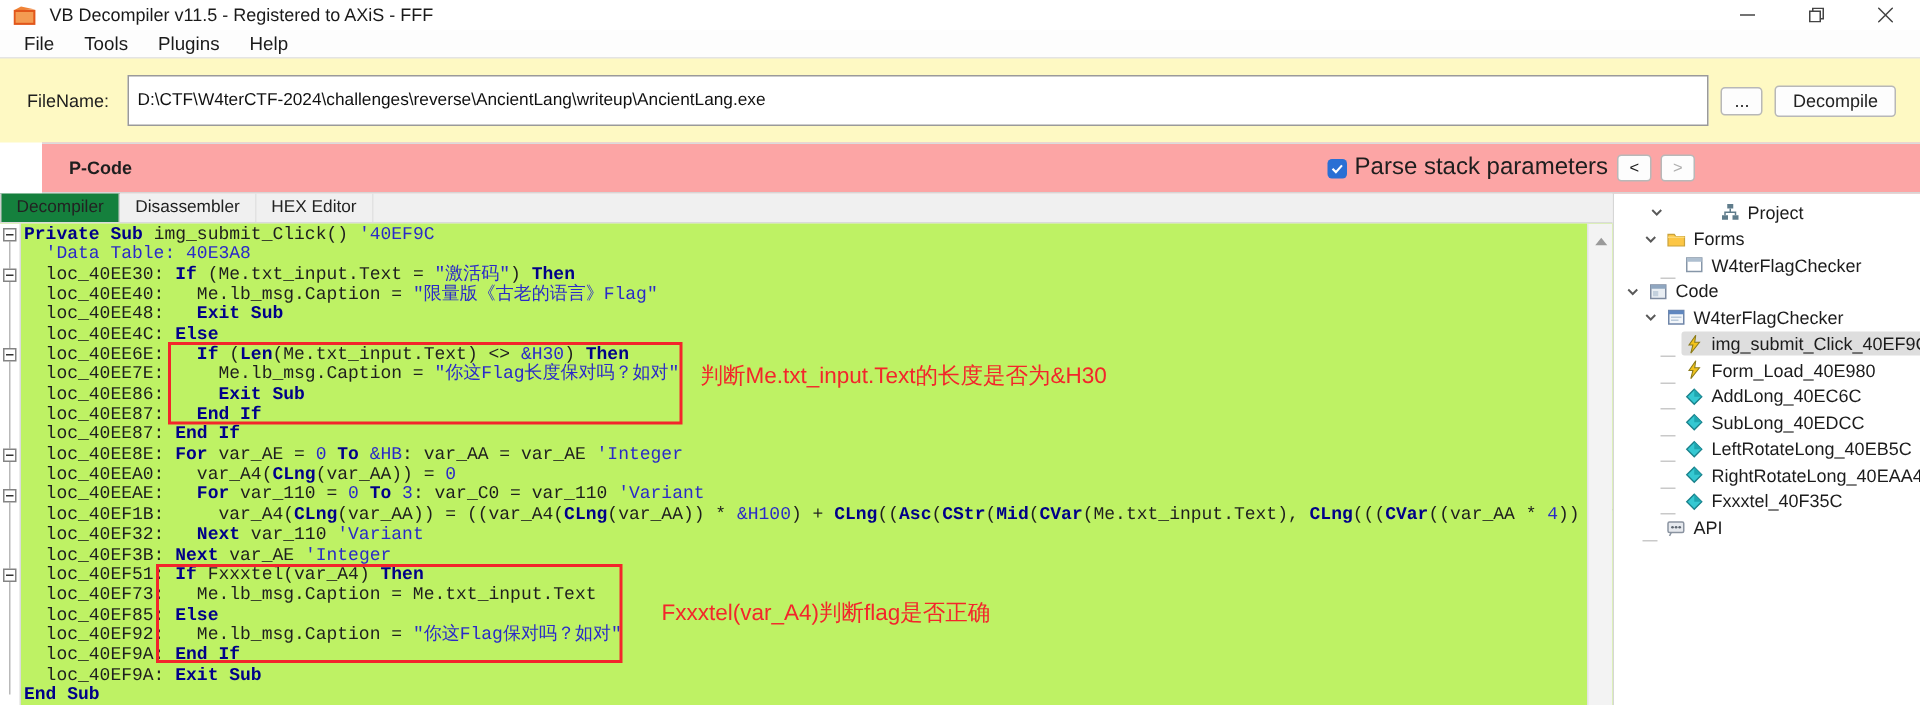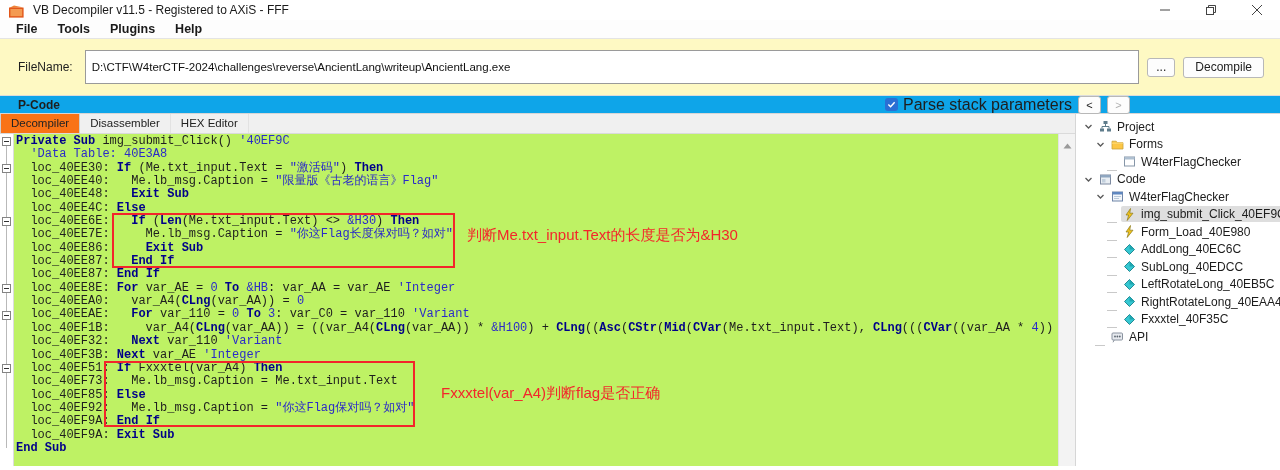--- a/index.html
+++ b/index.html
@@ -9,50 +9,50 @@
   html,body{margin:0;padding:0;}
   body{width:1280px;height:470px;background:#fff;overflow:hidden;position:relative;
        font-family:"Liberation Sans",sans-serif;color:#1e1e1e;}
   
   .titlebar{height:20px;display:flex;align-items:center;background:#fff;padding-left:9px;}
   .app-icon{width:15px;height:13px;margin-right:9px;flex:0 0 auto;}
   .title-text{font-size:12px;color:#1a1a1a;}
   .win-controls{margin-left:auto;display:flex;height:100%;}
   .win-btn{width:46px;height:20px;display:flex;align-items:center;justify-content:center;color:#444;}
   
-  .menubar{height:18px;display:flex;align-items:center;background:#fdfdfd;padding-left:6px;font-size:12.5px;font-weight:bold;}
+  .menubar{height:18px;display:flex;align-items:center;background:#fdfdfd;padding-left:6px;font-size:12.5px;}
   .menu-item{padding:0 10px;color:#1a1a1a;}
   
   .toolbar{height:57px;background:#fef9c3;border-top:1px solid #e4e4e4;display:flex;align-items:center;padding:0 16px 0 18px;}
   .filename-label{font-size:12px;margin-right:12px;}
   .filename-input{flex:1;height:34px;border:1px solid #9a9a9a;background:#fff;font-size:11.5px;
                   font-family:"Liberation Sans",sans-serif;padding:1px 6px;color:#111;}
   .btn{background:#fdfdfd;border:1px solid #b8b8b8;border-radius:3px;font-size:12px;
        font-family:"Liberation Sans",sans-serif;color:#222;}
   .browse-btn{width:28px;height:19px;margin-left:8px;line-height:10px;}
   .decompile-btn{height:21px;padding:0 11px;margin-left:8px;}
   
-  .pcode-bar{height:19px;background:#0ea5e9;border-top:1px solid #dcdcdc;border-bottom:1px solid #d6d6d6;
-             display:flex;align-items:center;padding-left:18px;}
+  .pcode-bar{height:34px;background:#fca5a5;border-top:1px solid #dcdcdc;border-bottom:1px solid #d6d6d6;
+             display:flex;align-items:center;padding-left:18px;margin-left:28px;}
   .pcode-title{font-size:12px;font-weight:bold;}
   .pcode-right{margin-left:auto;margin-right:150px;display:flex;align-items:center;}
   .cb{width:13px;height:13px;border-radius:3px;background:var(--accent);display:inline-flex;
       align-items:center;justify-content:center;flex:0 0 auto;}
   .cb svg{display:block;}
   .cb-label{font-size:16px;margin:0 0 0 5px;}
   .cb-group{display:flex;align-items:center;margin-left:28px;}
   .cb-group:first-child{margin-left:0;}
   .nav-btn{width:23px;height:18px;margin-left:6px;font-size:11px;line-height:15px;}
   .nav-btn.disabled{color:#b0b0b0;}
   
   .main{height:352px;display:flex;}
   .left-pane{width:1075px;position:relative;}
   .tabbar{height:20px;background:#f0f0f0;border-bottom:1px solid #dadada;display:flex;font-size:11.5px;}
   .tab{padding:0 10px;line-height:19px;color:#222;border-right:1px solid #e2e2e2;}
-  .tab.active{background:#f97316;border-right:1px solid #cfcfcf;border-left:1px solid #cfcfcf;}
+  .tab.active{background:#15803d;border-right:1px solid #cfcfcf;border-left:1px solid #cfcfcf;}
   .code-area{position:relative;height:332px;background:#bef264;overflow:hidden;
              font-family:"Liberation Mono","DejaVu Sans Mono",monospace;font-size:12px;}
   .fold-margin{position:absolute;left:0;top:0;bottom:0;width:14px;background:#fff;border-right:1px solid #dcdcdc;}
   .fold-guide{position:absolute;left:6px;width:1px;background:#b9b9b9;}
   .fold-box{position:absolute;left:2px;width:9px;height:9px;background:#fff;border:1px solid #848484;}
   .fold-box .minus{position:absolute;left:1px;right:1px;top:3px;height:1px;background:#333;}
   .code-lines{position:absolute;left:16px;top:1px;right:0;white-space:pre;}
   .code-line{height:13.35px;line-height:13.35px;white-space:pre;}
   .seg-k{color:var(--kw);font-weight:bold;}
   .seg-c{color:var(--lit);}
@@ -174,21 +174,21 @@
       <div class="vscroll">
         <span class="arrow" style="display:block;width:9px;margin:5px auto 0;">
           <svg width="9" height="6" viewBox="0 0 9 6">
               <polygon points="4.5,0.5 8.5,5.5 0.5,5.5" fill="#9a9a9a"></polygon>
             </svg>
         </span>
       </div>
     </div>
   </div>
   <div class="tree-panel" id="tree-panel">
-      <div class="tree-row" style="padding-left: 6px;">
+      <div class="tree-row" style="padding-left: 22px; gap: 32px;">
         <span class="chev"><svg width="13" height="13" viewBox="0 0 13 13">
             <polyline points="3.5,5 6.5,8 9.5,5" fill="none" stroke="#5a5a5a" stroke-width="1.3"></polyline>
           </svg></span>
         <span class="row-body">
           <span class="ticon"><svg width="13" height="13" viewBox="0 0 13 13">
               <rect x="4.5" y="1" width="4" height="3" fill="#5f7c8b"></rect>
               <rect x="1" y="8.5" width="4" height="3" fill="#5f7c8b"></rect>
               <rect x="8" y="8.5" width="4" height="3" fill="#5f7c8b"></rect>
               <path d="M6.5 4v2.5M3 8.5V6.5h7v2" stroke="#5f7c8b" fill="none"></path>
             </svg></span>

